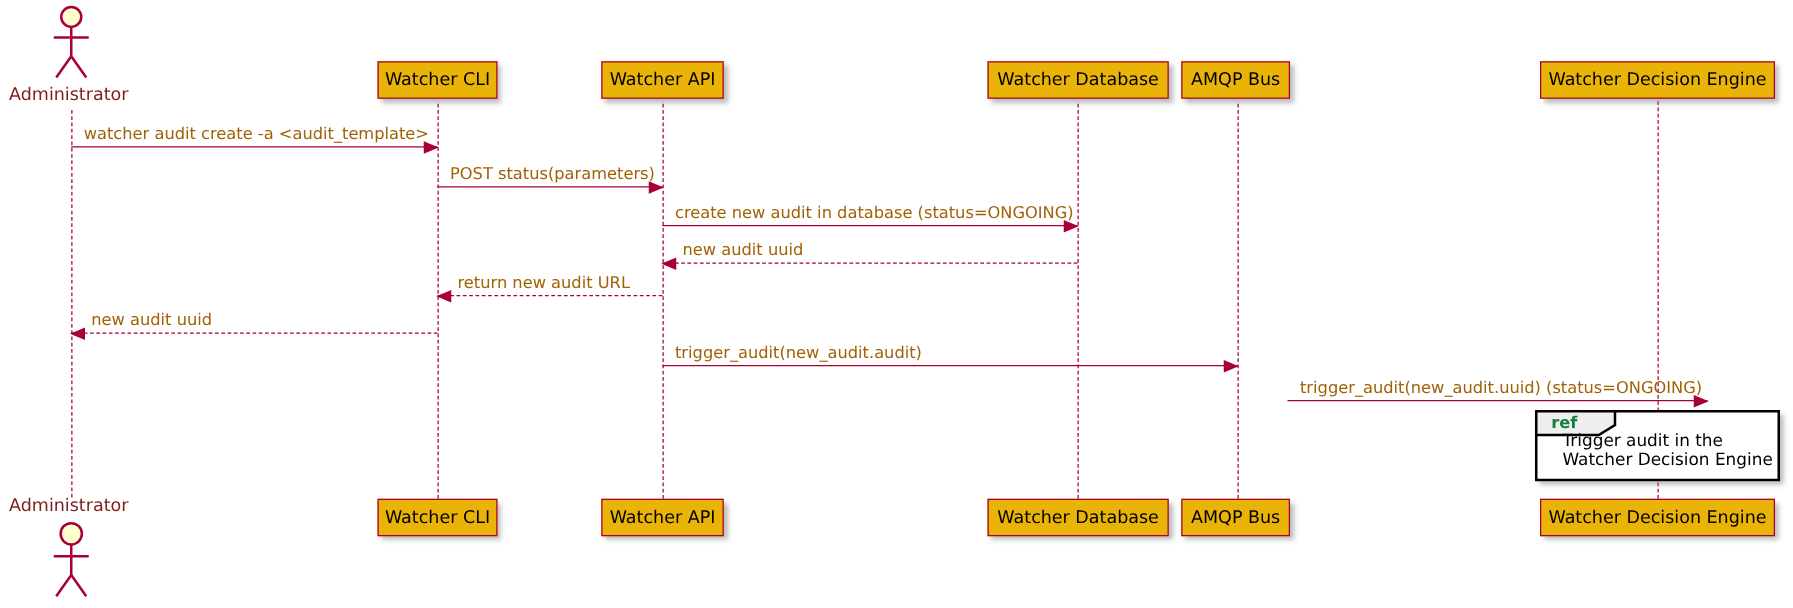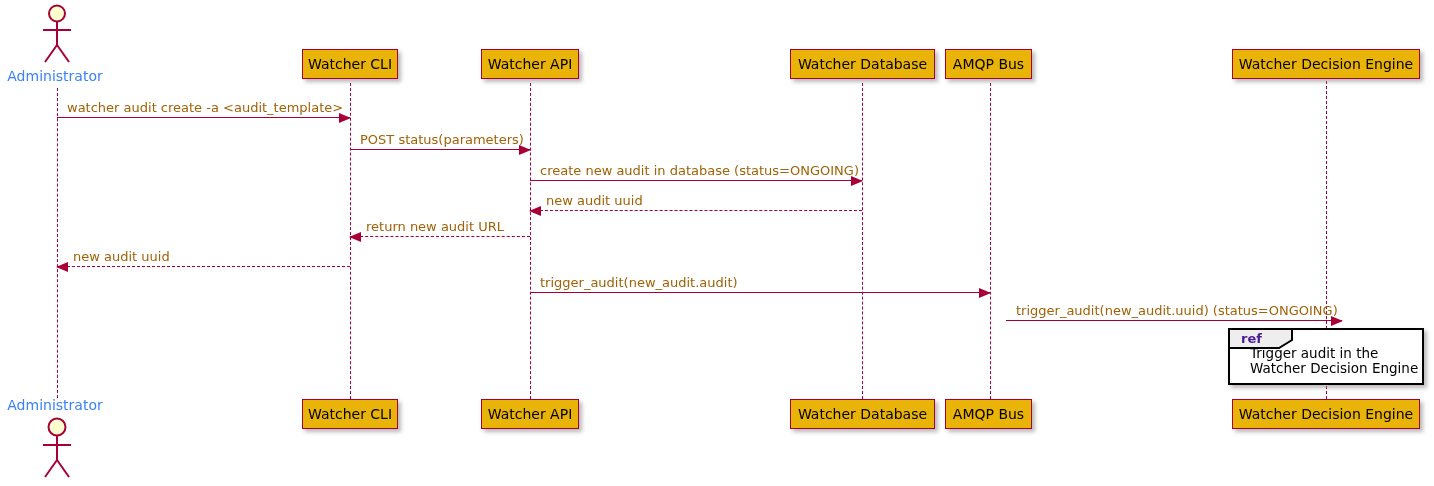--- a/index.html
+++ b/index.html
@@ -37,36 +37,36 @@
     position: absolute; bottom: 3px; left: 10px;
     font-size: 13px; color: #a16207; white-space: nowrap;
   }
   .msg .lbl.from-left { left: 16px; }
   .head { position: absolute; width: 0; height: 0; top: -5.5px; }
   .head.right { right: -1px; border-top: 5px solid transparent; border-bottom: 5px solid transparent; border-left: 12px solid #A80036; }
   .head.left  { left: -1px;  border-top: 5px solid transparent; border-bottom: 5px solid transparent; border-right: 12px solid #A80036; }
   
   .actor-label {
     position: absolute; left: 0; width: 110px;
-    text-align: center; font-size: 14px; color: #3b82f6;
+    text-align: center; font-size: 14px; color: #7f1d1d;
   }
   .actor-figure { position: absolute; z-index: 2; }
   
   .refbox {
     position: absolute;
     background: #ffffff;
     border: 2px solid #000000;
     box-shadow: 3px 3px 4px rgba(130,130,130,0.55);
     box-sizing: border-box;
     z-index: 5;
   }
   .refbox .refhead-svg { position: absolute; top: -2px; left: -2px; }
   .refbox .ref-kw {
     position: absolute; top: 1px; left: 11px;
-    font-size: 13px; font-weight: bold; color: #4c1d95;
+    font-size: 13px; font-weight: bold; color: #15803d;
   }
   .refbox .ref-body {
     position: absolute; top: 16px; left: 20px; right: 4px;
     font-size: 13.5px; line-height: 15px; color: #000;
     white-space: nowrap;
   }
 </style>
 </head>
 <body>
 
@@ -137,21 +137,21 @@
   <div class="msg dashed" style="left:57px; top:266px; width:293px;">
     <span class="lbl from-left">new audit uuid</span>
     <span class="head left"></span>
   </div>
 
   <div class="msg" style="left:530px; top:292px; width:460px;">
     <span class="lbl">trigger_audit(new_audit.audit)</span>
     <span class="head right"></span>
   </div>
 
-  <div class="msg" style="left:1006px; top:320px; width:336px;">
+  <div class="msg" style="left:1030px; top:320px; width:336px;">
     <span class="lbl">trigger_audit(new_audit.uuid) (status=ONGOING)</span>
     <span class="head right"></span>
   </div>
 
   <div class="refbox" style="left:1228px; top:328px; width:196px; height:57px;">
     <svg class="refhead-svg" width="66" height="22">
       <path d="M1,1 H64 V12 L51,20 H1 Z" fill="#EEEEEE" stroke="#000000" stroke-width="2"></path>
     </svg>
     <span class="ref-kw">ref</span>
     <div class="ref-body">

